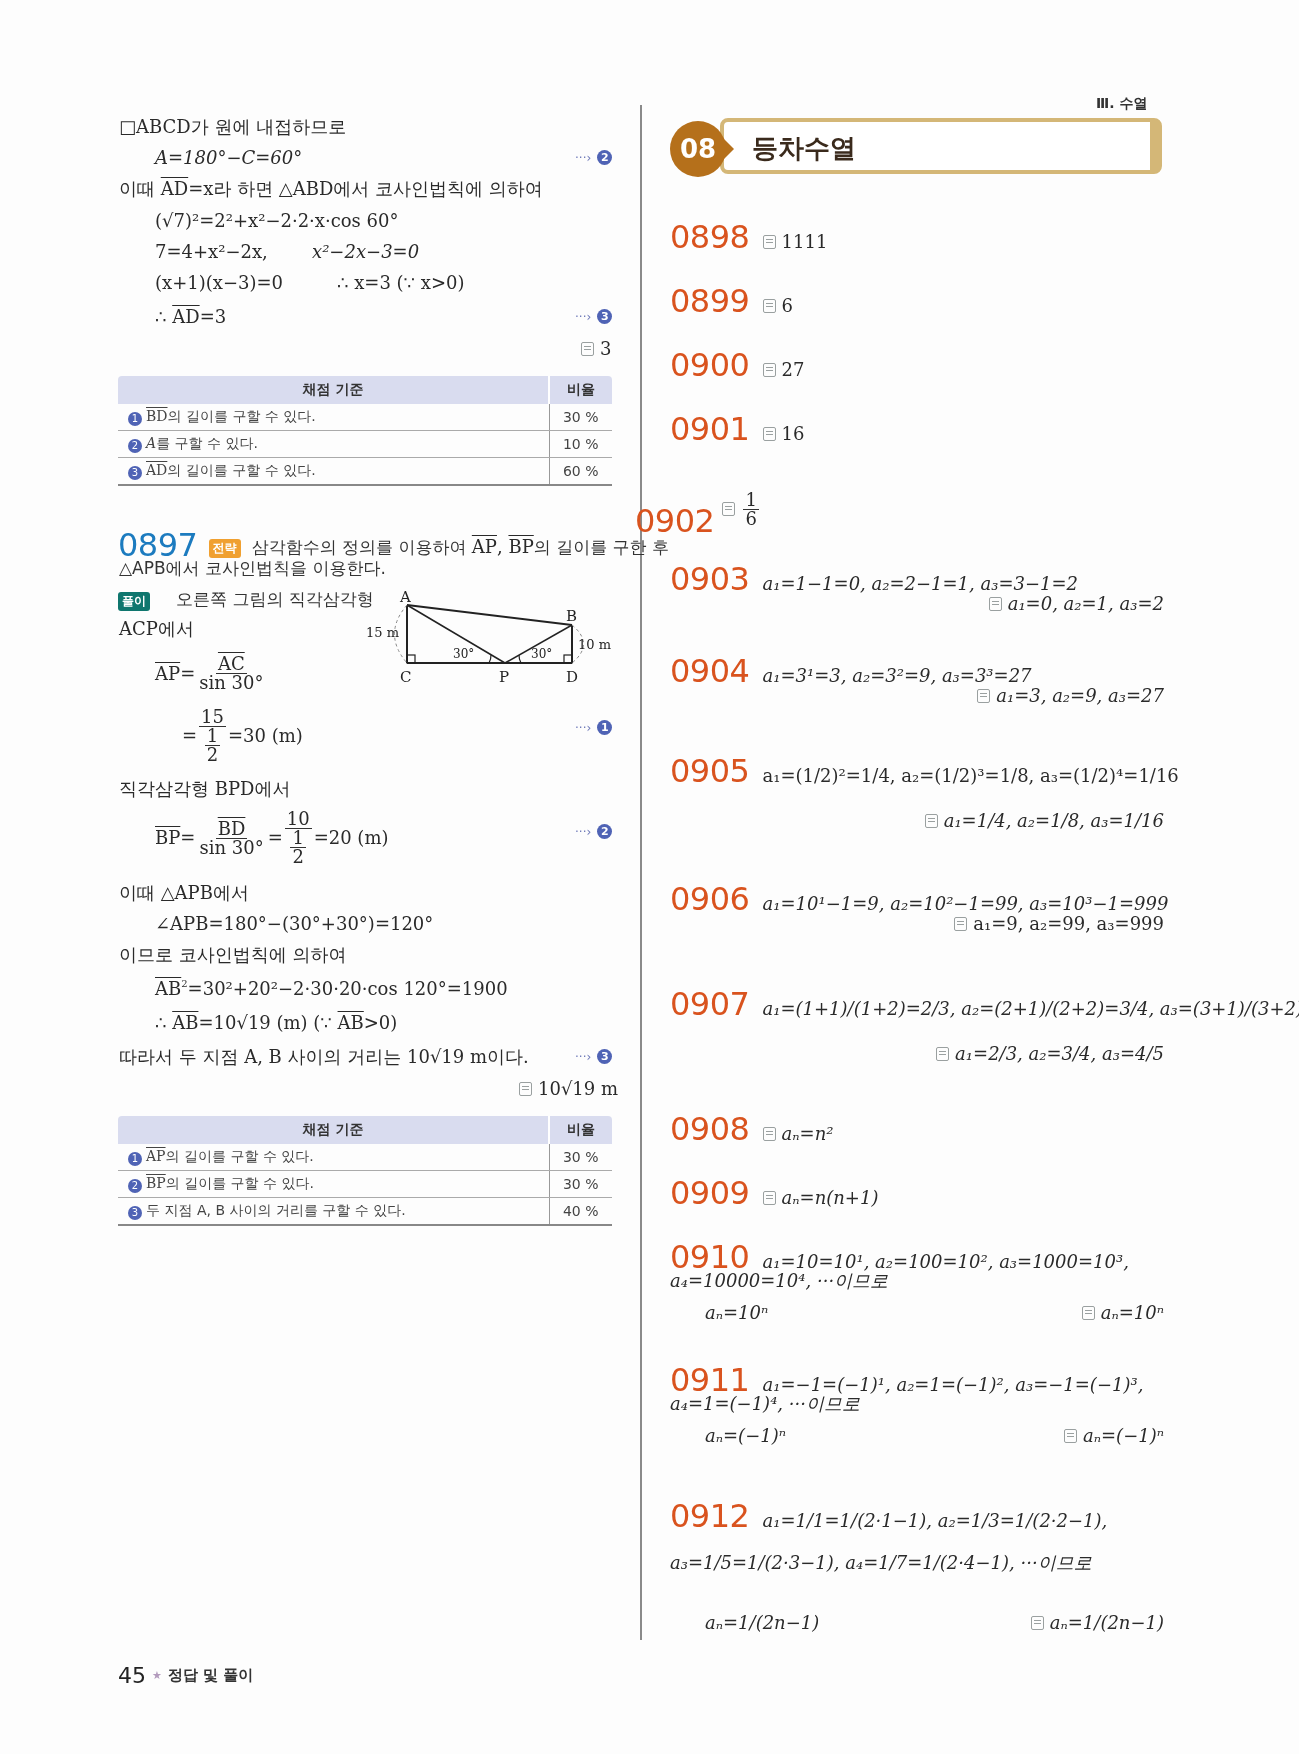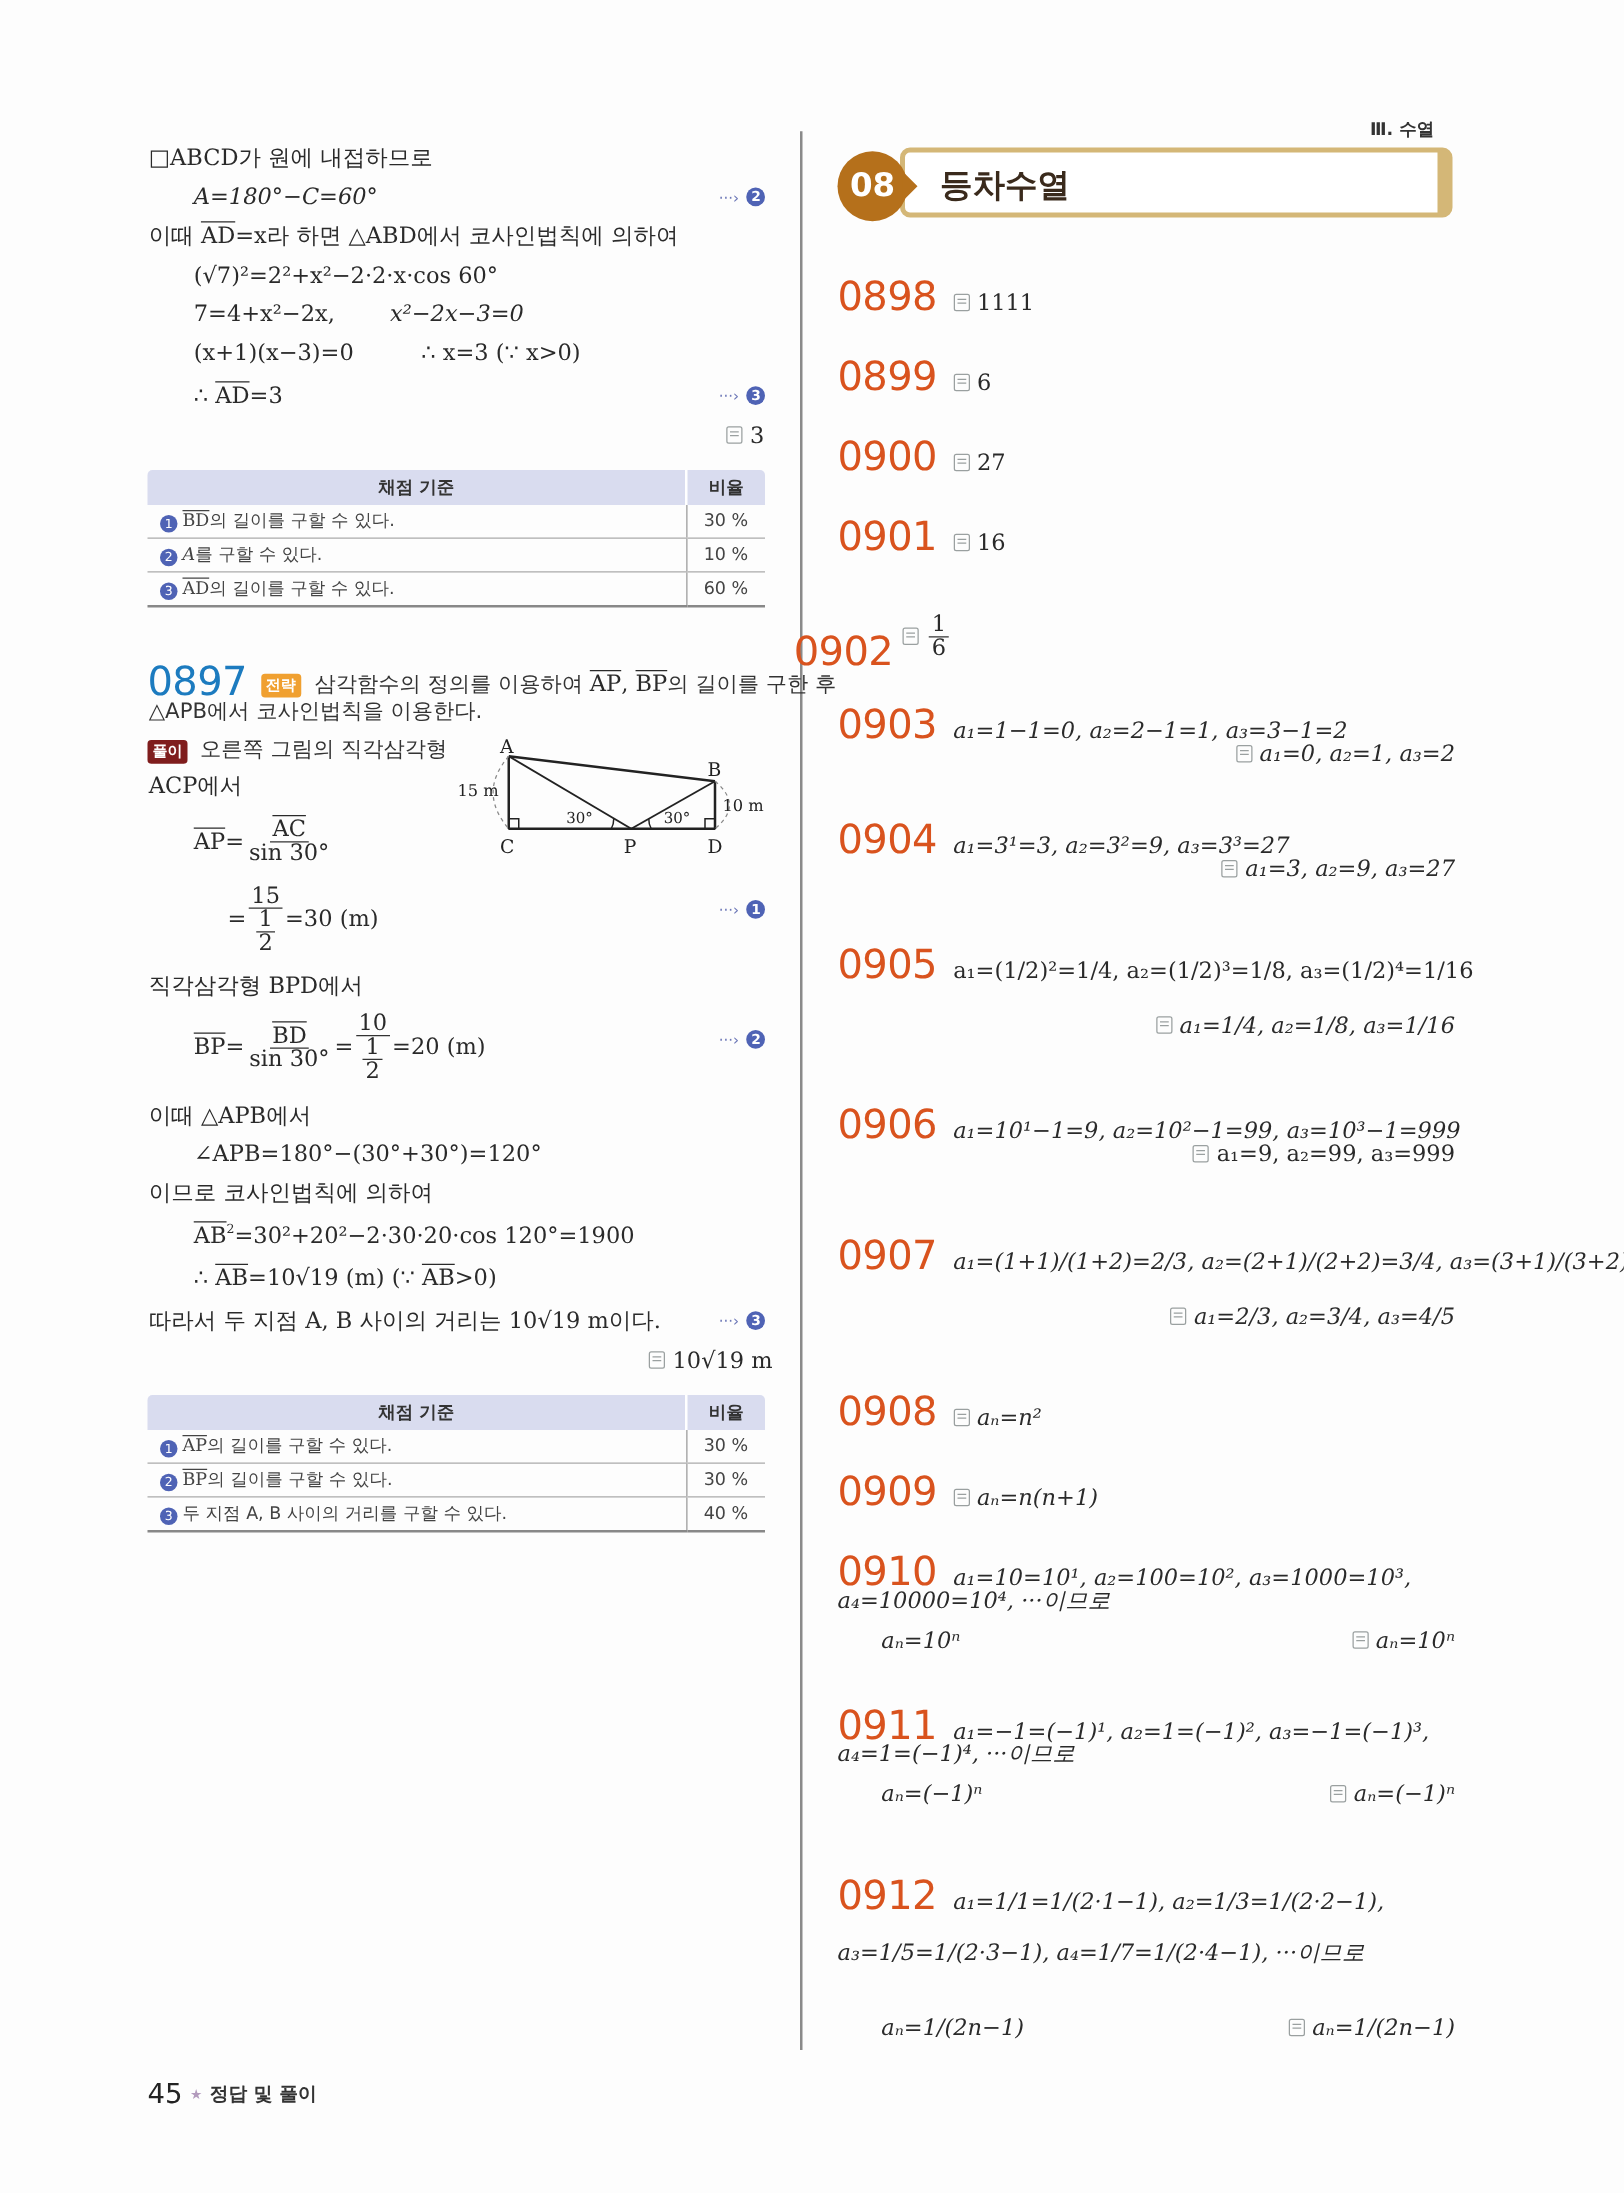--- a/index.html
+++ b/index.html
@@ -98,21 +98,21 @@
   </table>
 
 <div class="abs" style="left:118px;top:526px;">
   <span class="pnum blue">0897</span>
   <span class="badge" style="background:#f0a030;vertical-align:4px;margin:0 6px;">전략</span>
   <span class="ko" style="vertical-align:3px;">삼각함수의 정의를 이용하여 </span><span class="ov t" style="vertical-align:3px;">AP</span><span class="t" style="vertical-align:3px;">, </span><span class="ov t" style="vertical-align:3px;">BP</span><span class="ko" style="vertical-align:3px;">의 길이를 구한 후</span>
 </div>
 <div class="abs ko" style="left:119px;top:557px;">△APB에서 코사인법칙을 이용한다.</div>
 
 <div class="abs" style="left:118px;top:588px;">
-  <span class="badge" style="background:#7f1d1d;margin-right:10px;">풀이</span><span class="ko" style="font-family:'DejaVu Serif',serif;">오른쪽 그림의 직각삼각형</span>
+  <span class="badge" style="background:#0f766e;margin-right:26px;">풀이</span><span class="ko" style="font-family:'DejaVu Serif',serif;">오른쪽 그림의 직각삼각형</span>
 </div>
 <div class="abs t" style="left:119px;top:618px;">ACP에서</div>
 
 <div class="abs t" style="left:155px;top:655px;display:flex;align-items:center;">
   <span class="ov">AP</span>
     <span>=</span>
   <span class="frac">
       <span class="n ov">AC</span>
       <span class="d">sin 30°</span>
     </span>

